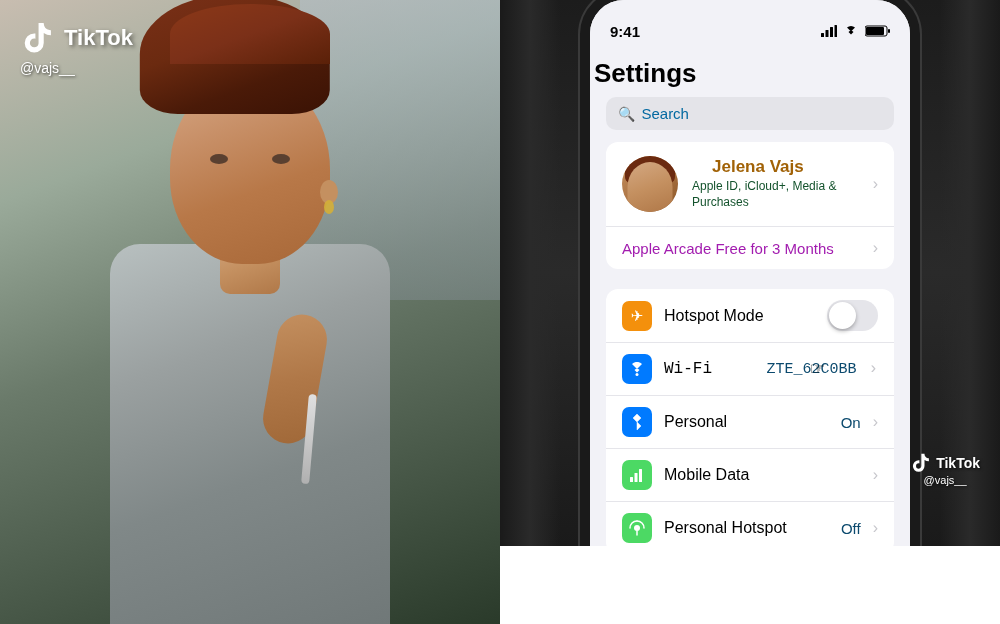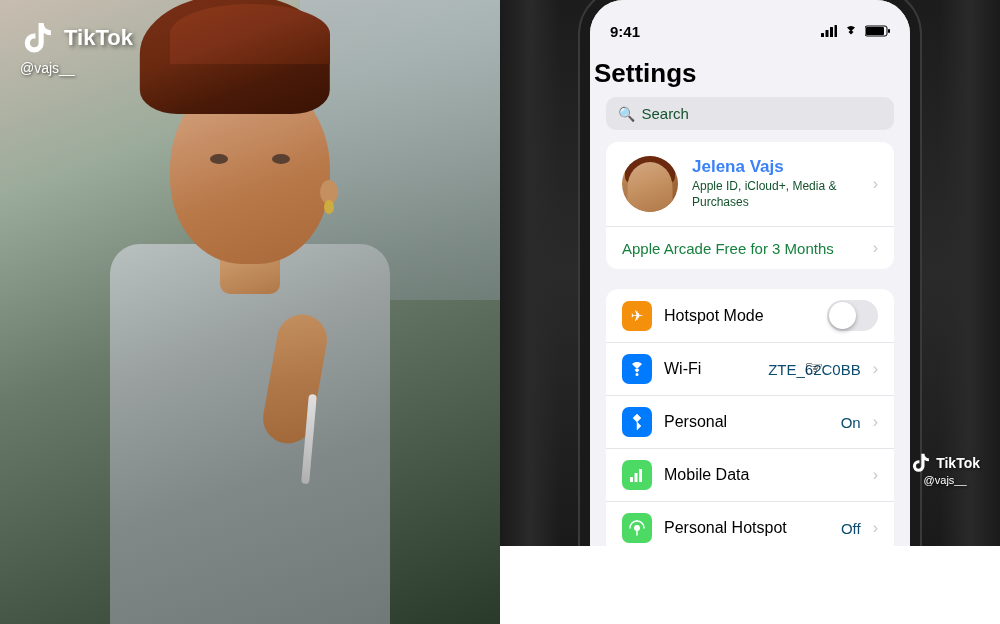--- a/index.html
+++ b/index.html
@@ -161,21 +161,21 @@
       align-items: center;
       gap: 6px;
     }
 
     .search-icon-char {
       color: #8e8e93;
       font-size: 14px;
     }
 
     .search-placeholder {
-      color: #14532d;
+      color: #0369a1;
       font-size: 15px;
     }
 
     
     .profile-section {
       background: #fff;
       margin: 0 16px 20px;
       border-radius: 12px;
       overflow: hidden;
     }
@@ -220,21 +220,22 @@
       background: #6b2a10;
     }
 
     .profile-info {
       flex: 1;
     }
 
     .profile-name {
       font-size: 17px;
       font-weight: 600;
-      color: #3b82f6;
+      color: #a16207;
+      margin-left: 20px;
     }
 
     .profile-subtitle {
       font-size: 12px;
       color: #14532d;
       margin-top: 2px;
       line-height: 1.3;
     }
 
     .chevron {
@@ -244,21 +245,21 @@
 
     .arcade-row {
       display: flex;
       align-items: center;
       justify-content: space-between;
       padding: 12px 16px;
     }
 
     .arcade-label {
       font-size: 15px;
-      color: #15803d;
+      color: #a21caf;
       font-weight: 400;
     }
 
     
     .settings-group {
       background: #fff;
       margin: 0 16px 20px;
       border-radius: 12px;
       overflow: hidden;
     }
@@ -480,21 +481,21 @@
           <div class="settings-row">
             <div class="setting-icon" style="background:#f4900c;">
               <span style="color:white;font-size:15px;">✈</span>
             </div>
             <span class="setting-label">Hotspot Mode</span>
             <div class="toggle">
               <div class="toggle-thumb"></div>
             </div>
           </div>
 
-          <div class="settings-row" style="position:relative;">
+          <div class="settings-row" style="position:relative;font-family:Liberation Mono, monospace;">
             <div class="setting-icon" style="background:#007aff;">
               <svg width="18" height="14" viewBox="0 0 18 14">
                 <path d="M9 10.5L11.5 8A3.5 3.5 0 006.5 8L9 10.5z" fill="white"></path>
                 <path d="M9 7L14 2A7 7 0 004 2L9 7z" fill="white"></path>
                 <circle cx="9" cy="12.5" r="1.5" fill="white"></circle>
               </svg>
             </div>
             <span class="setting-label">Wi-Fi</span>
             <span class="setting-value">ZTE_62C0BB</span>
             <span class="chevron">›</span>

